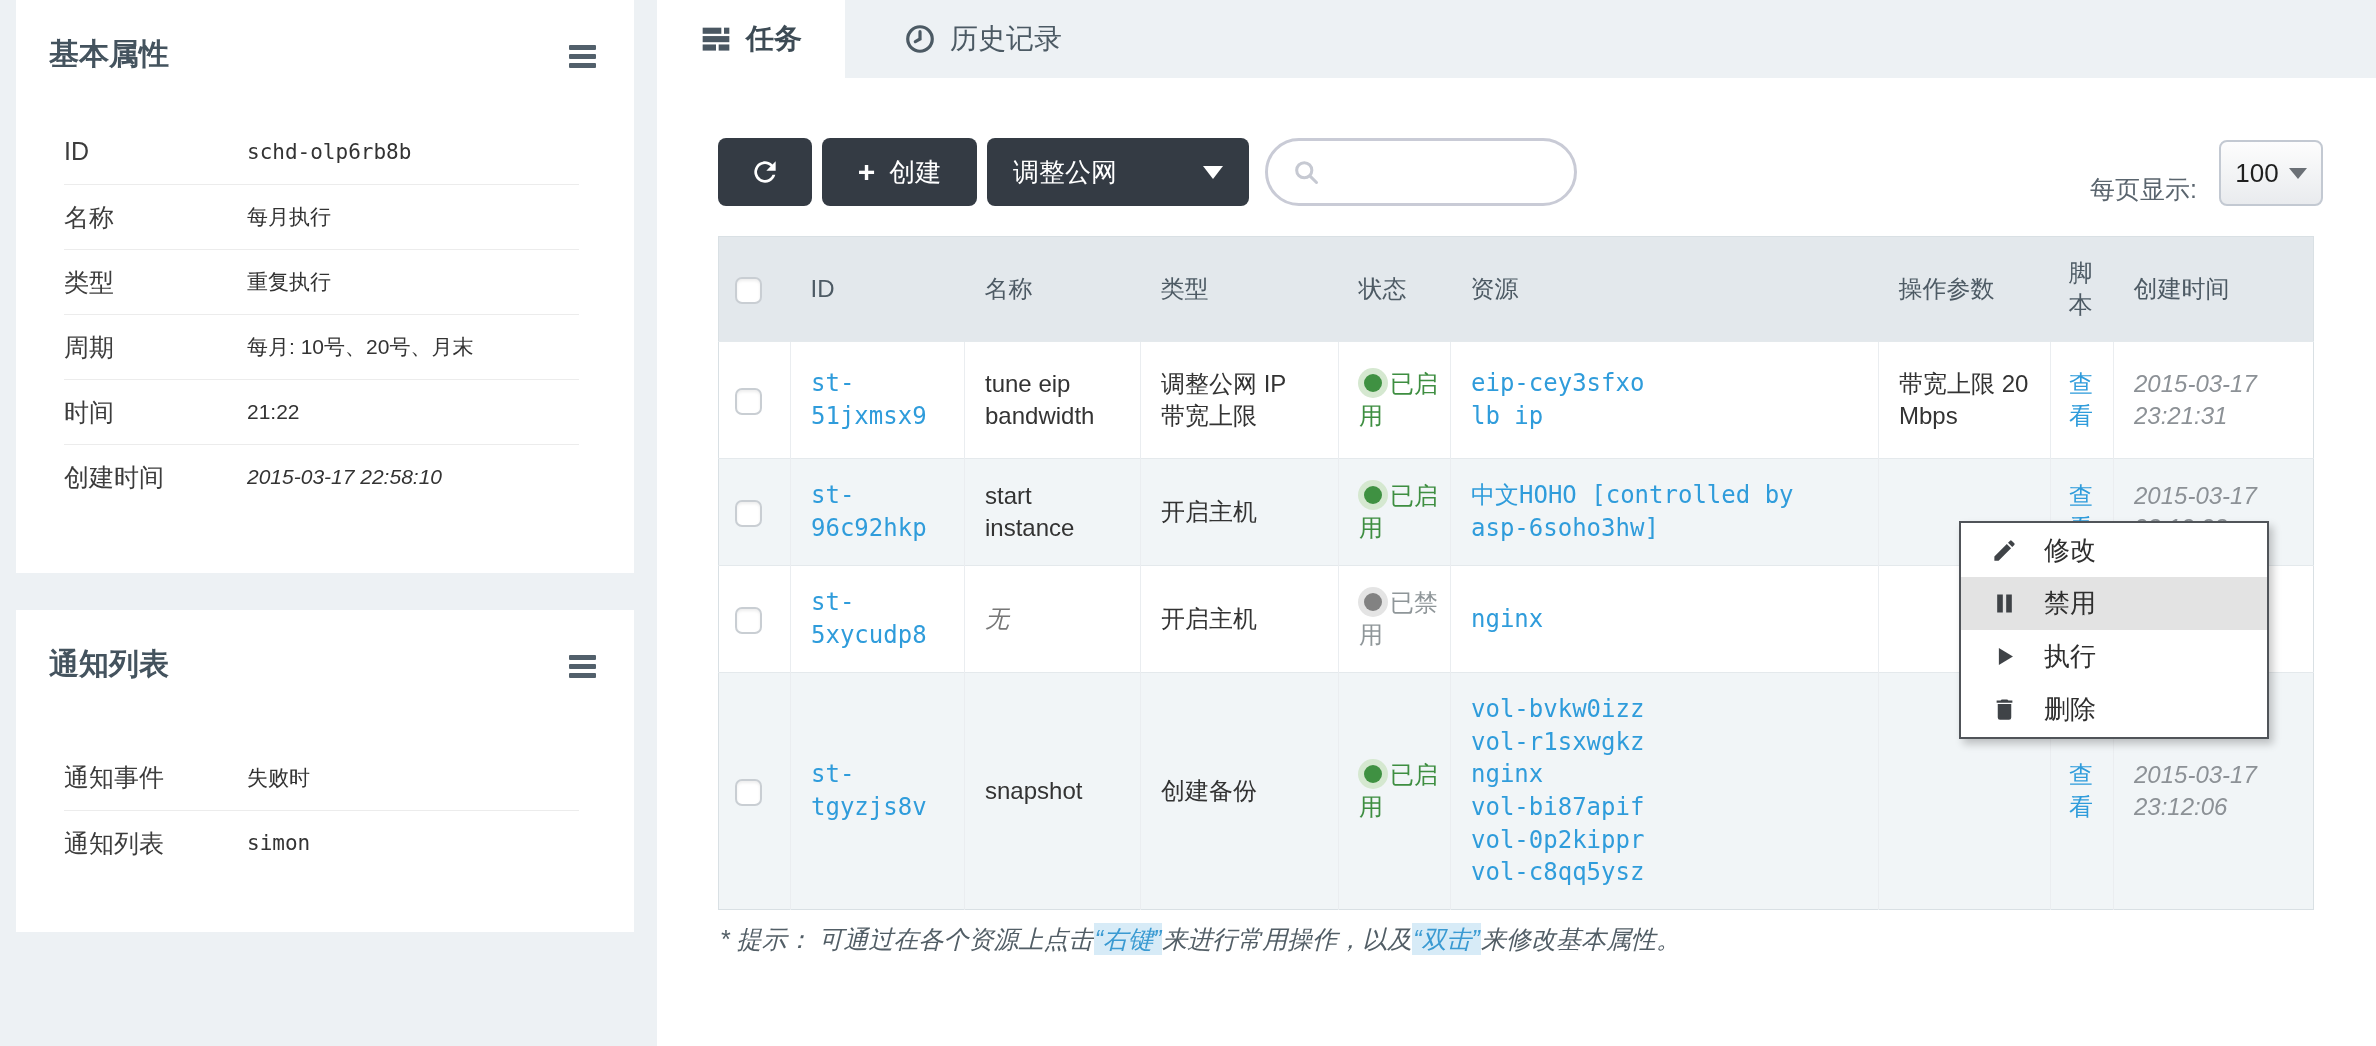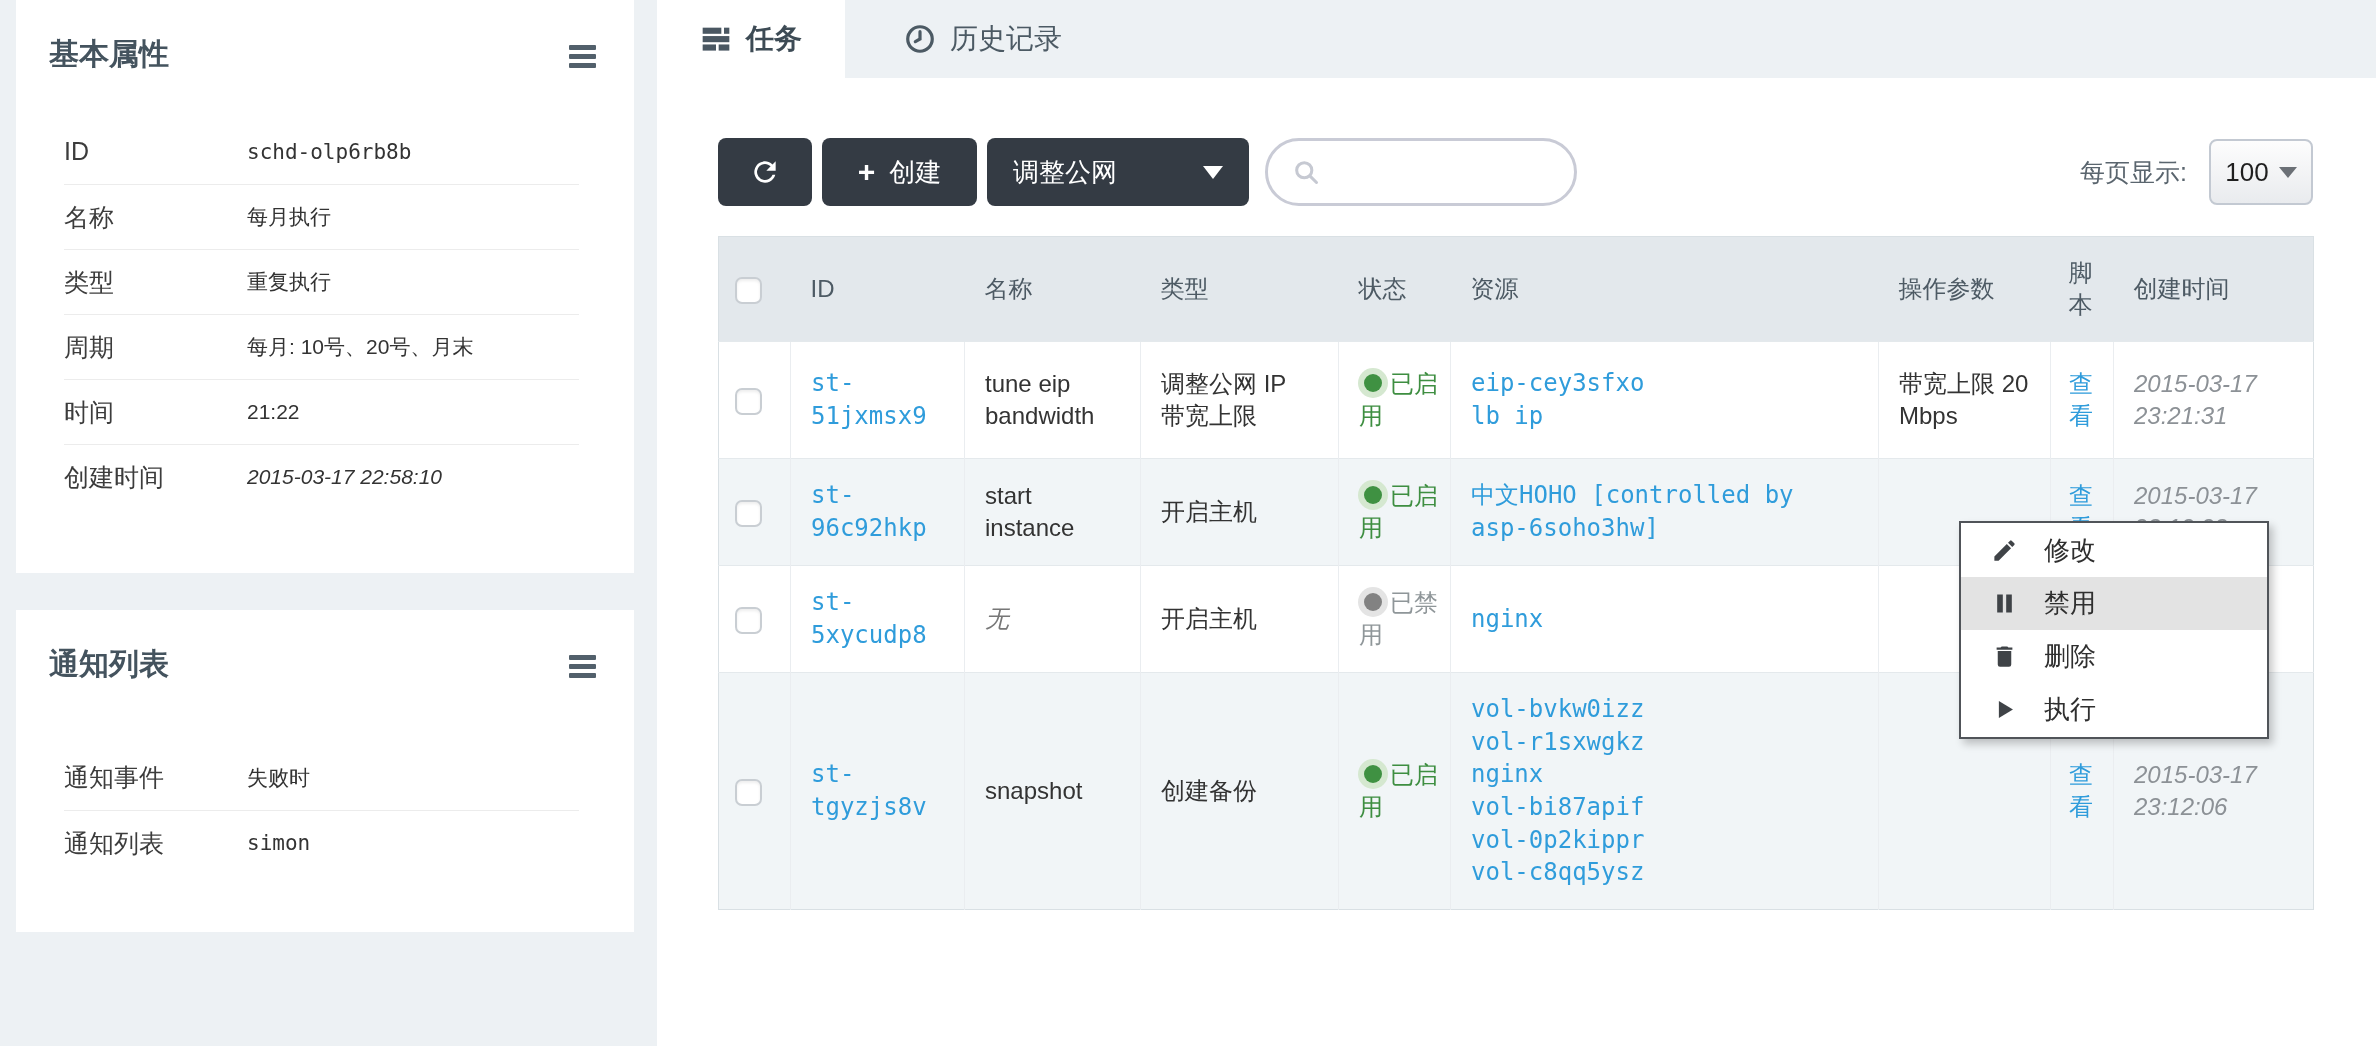--- a/index.html
+++ b/index.html
@@ -51,21 +51,21 @@
   .btn-more { left:330px; width:262px; justify-content:space-between; padding:0 26px; }
   .plus-glyph { font-size:30px; font-weight:bold; line-height:1; }
   .caret-down { width:0; height:0; border-left:10px solid transparent; border-right:10px solid transparent; border-top:13px solid #ffffff; }
   .search-box {
     position:absolute; left:608px; top:60px; width:312px; height:68px;
     background:#fff; border:3px solid #c9cbd6; border-radius:34px;
     display:flex; align-items:center; padding-left:24px;
   }
   .search-box input { border:none; outline:none; font-size:24px; width:230px; margin-left:12px; font-family:inherit; background:transparent; }
 
-  .pagesize { position:absolute; top:60px; right:63px; height:68px; display:flex; align-items:center; gap:22px; }
+  .pagesize { position:absolute; top:60px; right:53px; height:68px; display:flex; align-items:flex-end; gap:22px; }
   .pagesize-label { font-size:25px; color:#5a656e; }
   .pagesize-btn {
     height:66px; width:104px; border:2px solid #c3c9d2; border-radius:8px;
     background:linear-gradient(#fdfdfd,#e9ebee);
     display:flex; align-items:center; justify-content:center; gap:10px;
     font-size:26px; color:#1f1f1f; cursor:pointer; font-family:inherit;
   }
   .caret-gray { width:0; height:0; border-left:9px solid transparent; border-right:9px solid transparent; border-top:11px solid #6b7076; }
 
   
@@ -308,41 +308,42 @@
 vol-0p2kippr
 vol-c8qq5ysz</a></td>
         <td><span class="preline"></span></td>
         <td class="c-script"><a class="link">查看</a></td>
         <td><span class="preline created">2015-03-17
 23:12:06</span></td>
       </tr>
     </tbody>
   </table>
 
+  <p class="tip"><span>* 提示： 可通过在各个资源上点击</span><span class="hl">“右键”</span><span>来进行常用操作，以及</span><span class="hl">“双击”</span><span>来修改基本属性。</span></p>
 </section>
 
 <div class="ctx-menu">
   <div class="ctx-item">
     <svg width="27" height="27" viewBox="0 0 24 24" fill="#3f4347">
       <path d="M3 17.25V21h3.75L17.81 9.94l-3.75-3.75L3 17.25zM20.71 7.04a1 1 0 0 0 0-1.41l-2.34-2.34a1 1 0 0 0-1.41 0l-1.83 1.83 3.75 3.75 1.83-1.83z"></path>
     </svg>
     <span>修改</span>
   </div>
   <div class="ctx-item active">
     <svg width="27" height="27" viewBox="0 0 24 24" fill="#3f4347">
       <rect x="5.5" y="4" width="5" height="16"></rect>
         <rect x="13.5" y="4" width="5" height="16"></rect>
     </svg>
     <span>禁用</span>
   </div>
   <div class="ctx-item">
     <svg width="27" height="27" viewBox="0 0 24 24" fill="#3f4347">
-      <path d="M6 19a2 2 0 0 0 2 2h8a2 2 0 0 0 2-2V7H6v12zM19 4h-3.5l-1-1h-5l-1 1H5v2h14V4z"></path>
-    </svg>
-    <span>删除</span>
+      <path d="M7 4.5 L19.5 12 L7 19.5 Z"></path>
+    </svg>
+    <span>执行</span>
   </div>
   <div class="ctx-item">
     <svg width="27" height="27" viewBox="0 0 24 24" fill="#3f4347">
-      <path d="M7 4.5 L19.5 12 L7 19.5 Z"></path>
-    </svg>
-    <span>执行</span>
+      <path d="M6 19a2 2 0 0 0 2 2h8a2 2 0 0 0 2-2V7H6v12zM19 4h-3.5l-1-1h-5l-1 1H5v2h14V4z"></path>
+    </svg>
+    <span>删除</span>
   </div>
 </div>
 
 </body></html>

